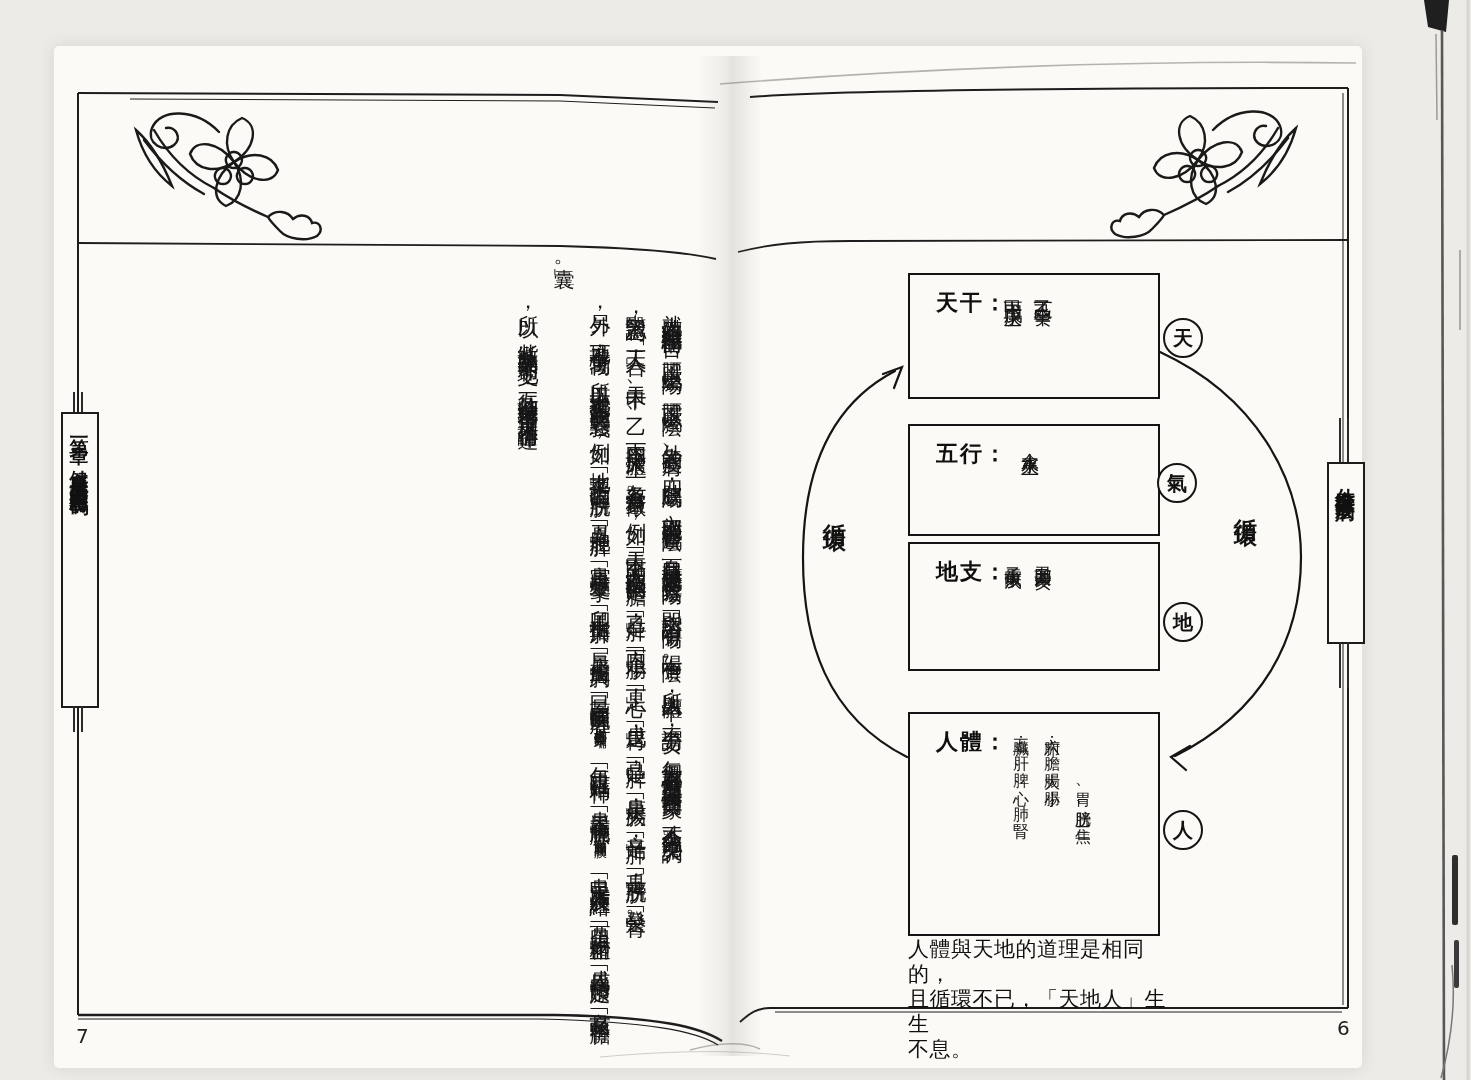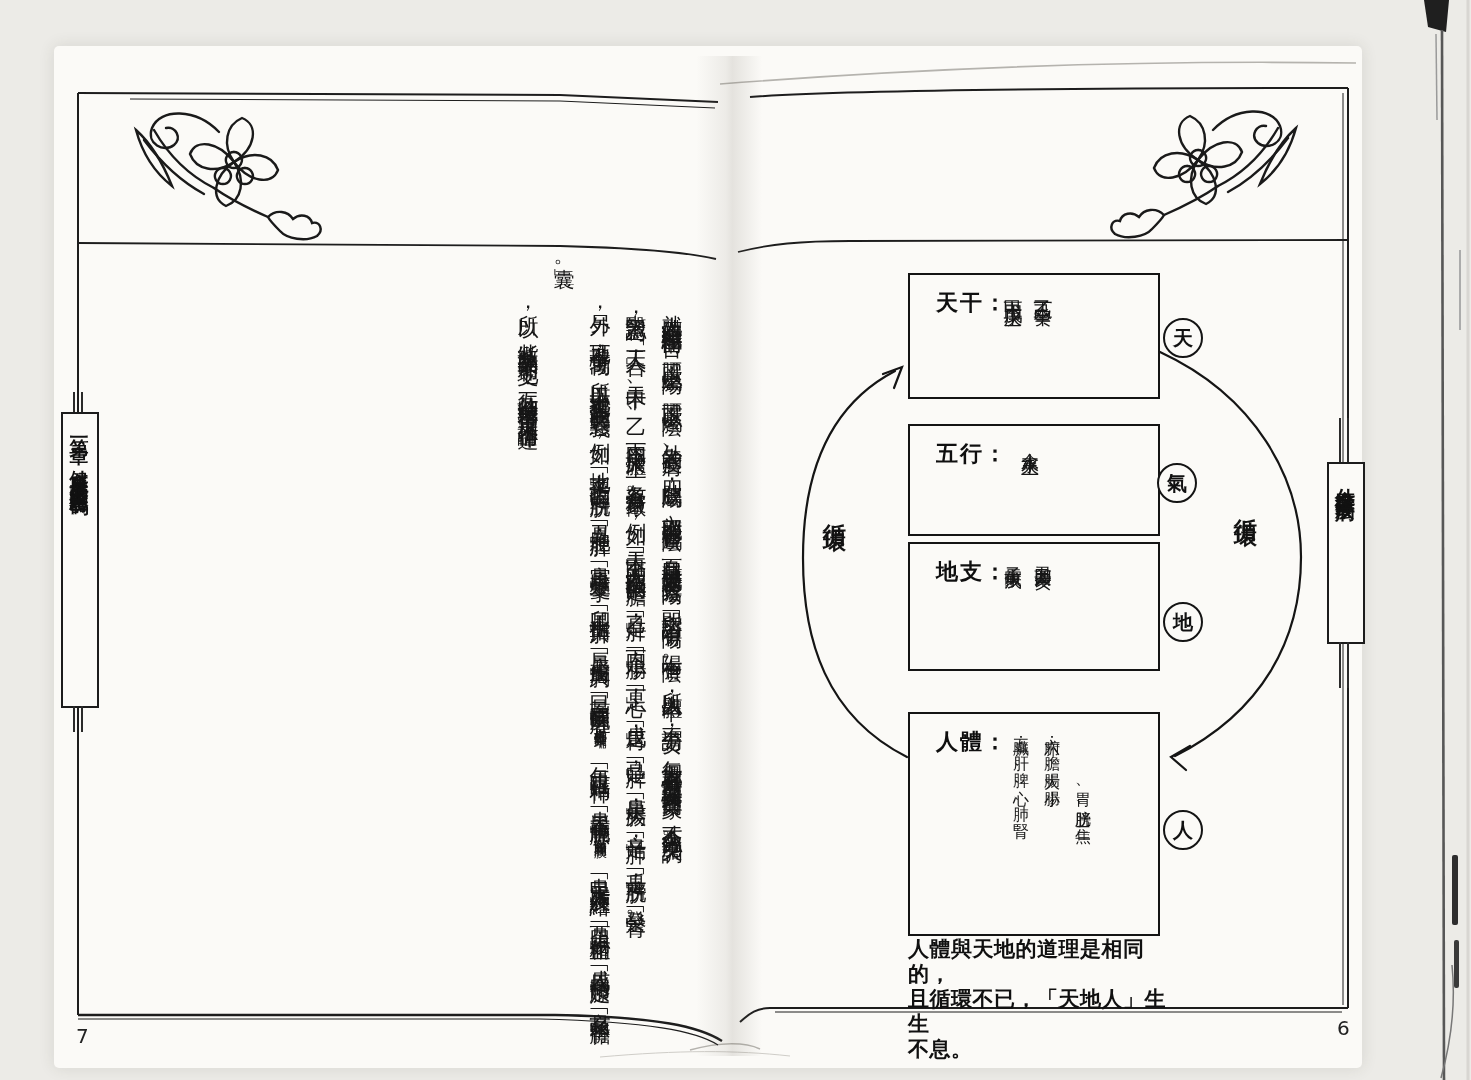--- a/index.html
+++ b/index.html
@@ -32,21 +32,21 @@
   .dbox .dlabel{position:absolute;left:26px;top:13px;font-family:"DejaVu Sans","Liberation Sans",sans-serif;
         font-weight:700;font-size:22px;letter-spacing:2px;color:#0f0f0f;}
   .dcols{position:absolute;writing-mode:vertical-rl;color:#161616;}
   .dcols .col{line-height:30px;}
   .dcircle{position:absolute;width:36px;height:36px;border:2.5px solid #141414;border-radius:50%;
         display:flex;align-items:center;justify-content:center;z-index:2;background:#fbfaf7;
         font-family:"DejaVu Sans","Liberation Sans",sans-serif;font-size:20px;font-weight:600;color:#111;}
   .cyc{position:absolute;writing-mode:vertical-rl;font-family:"DejaVu Sans","Liberation Sans",sans-serif;
         font-size:23px;font-weight:700;letter-spacing:6px;color:#121212;z-index:2;}
   .caption{position:absolute;left:908px;top:937px;width:268px;z-index:2;white-space:pre-line;
-        font-family:"DejaVu Sans","Liberation Sans",sans-serif;font-size:21px;font-weight:700;
+        font-family:"DejaVu Sans","Liberation Sans",sans-serif;font-size:21px;font-weight:400;
         line-height:25px;letter-spacing:.5px;color:#101010;}
 
   .ornament{position:absolute;z-index:2;}
   .spine-shade{position:absolute;left:696px;top:56px;width:66px;height:1000px;z-index:2;
         background:linear-gradient(90deg,rgba(110,104,92,0) 0%,rgba(110,104,92,.10) 45%,rgba(110,104,92,.16) 55%,rgba(110,104,92,0) 100%);}
 </style>
 </head>
 <body>
 
 <div class="canvas">

